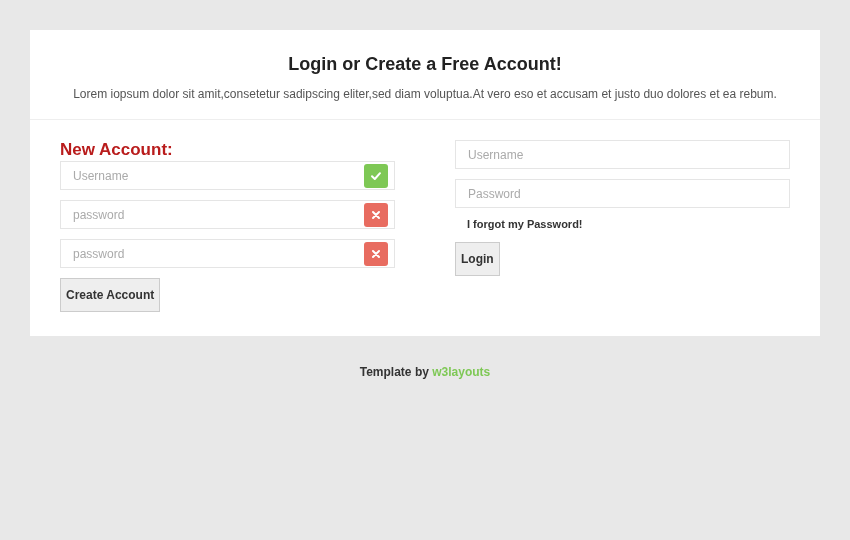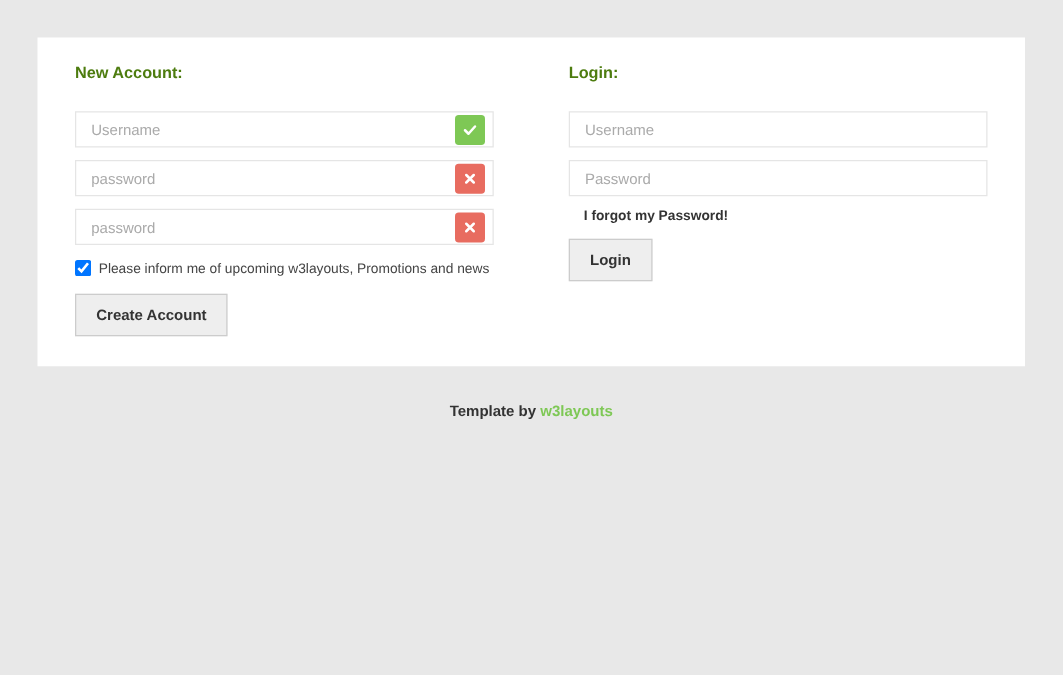--- a/index.html
+++ b/index.html
@@ -34,24 +34,24 @@
     .body {
       display: flex;
       padding: 20px 30px 24px;
     }
     .col {
       flex: 1;
     }
     .col.left { padding-right: 30px; }
     .col.right { padding-left: 30px; }
     .section-title {
-      font-size: 13px;
+      font-size: 17px;
       font-weight: 700;
-      color: #4d7c0f;
-      margin-bottom: 24px;
+      color: #b91c1c;
+      margin-bottom: 1px;
     }
     .field {
       position: relative;
       margin-bottom: 10px;
     }
     .field input[type="text"], .field input[type="password"] {
       width: 100%;
       height: 29px;
       border: 1px solid #e5e5e5;
       padding: 0 40px 0 12px;
@@ -79,21 +79,21 @@
       font-size: 11px;
       color: #444;
       margin: 12px 0 14px;
       display: flex;
       align-items: center;
       gap: 6px;
     }
     .btn {
       border: 1px solid #ccc;
       background: #eee;
-      padding: 9px 16px;
+      padding: 9px 5px;
       font-size: 12px;
       font-weight: 700;
       color: #333;
       cursor: pointer;
     }
     .forgot {
       font-size: 11px;
       font-weight: 700;
       color: #333;
       margin: 4px 12px 12px;
@@ -105,20 +105,24 @@
       font-weight: 700;
       color: #333;
       padding-top: 29px;
     }
     .footer a { color: #7ec855; text-decoration: none; }
   </style>
 </head>
 <body>
 
 <div class="card">
+  <div class="header">
+    <h1>Login or Create a Free Account!</h1>
+    <p>Lorem iopsum dolor sit amit,consetetur sadipscing eliter,sed diam voluptua.At vero eso et accusam et justo duo dolores et ea rebum.</p>
+  </div>
 
   <div class="body">
 
     <div class="col left">
       <div class="section-title">New Account:</div>
 
       <div class="field">
         <input type="text" placeholder="Username" style="">
         <span class="badge ok">
           <svg width="12" height="12" viewBox="0 0 12 12">
@@ -139,30 +143,25 @@
 
       <div class="field">
         <input type="text" placeholder="password" style="">
         <span class="badge err">
           <svg width="12" height="12" viewBox="0 0 12 12">
               <path d="M3 3 L9 9 M9 3 L3 9" stroke="#fff" stroke-width="2" stroke-linecap="round"></path>
             </svg>
         </span>
       </div>
 
-      <label class="check-row">
-        <input type="checkbox" checked="" style="">
-        <span>Please inform me of upcoming w3layouts, Promotions and news</span>
-      </label>
 
       <button class="btn">Create Account</button>
     </div>
 
     <div class="col right">
-      <div class="section-title">Login:</div>
 
       <div class="field">
         <input type="text" placeholder="Username" style="">
       </div>
 
       <div class="field">
         <input type="password" placeholder="Password" style="">
       </div>
 
       <div class="forgot">I forgot my Password!</div>

